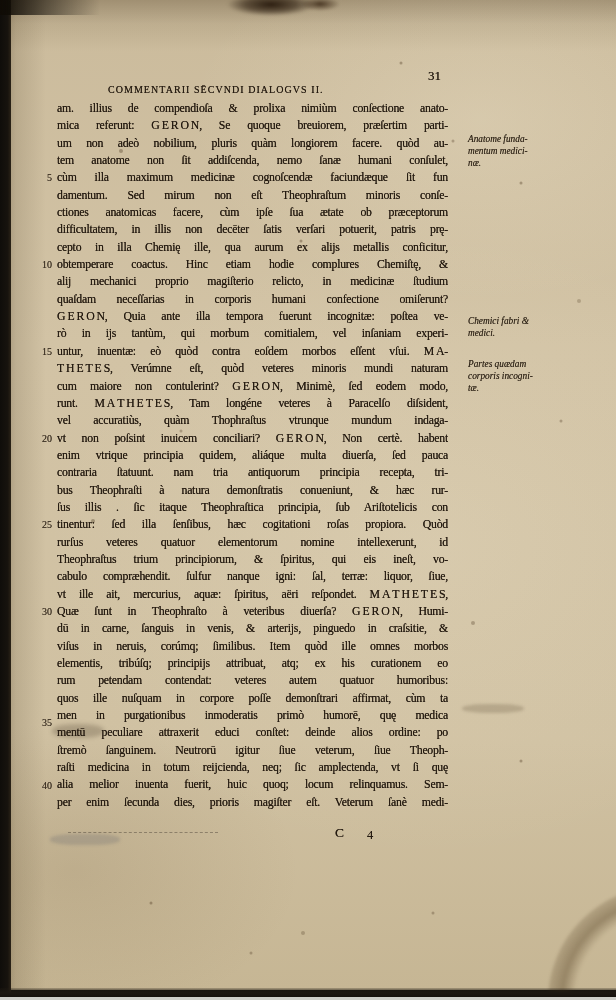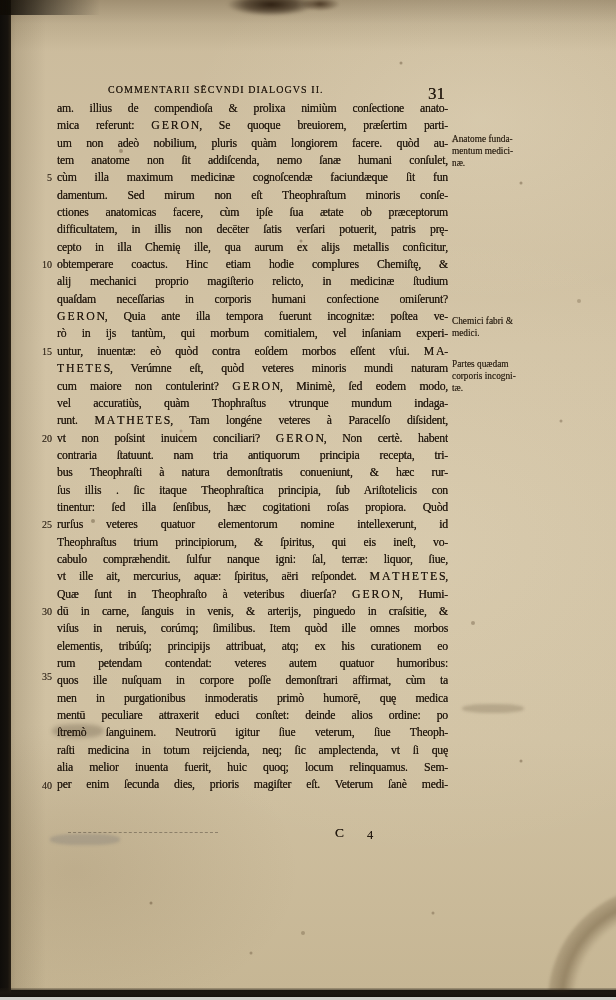--- a/index.html
+++ b/index.html
@@ -43,74 +43,75 @@
     box-shadow:120px 150px 0 1px rgba(90,70,45,.40), 300px 240px 0 .5px rgba(90,70,45,.42),
       180px 430px 0 .5px rgba(90,70,45,.35), 92px 520px 0 1px rgba(80,62,40,.38),
       520px 182px 0 .5px rgba(90,70,45,.4), 560px 420px 0 .5px rgba(90,70,45,.35),
       472px 622px 0 1px rgba(90,70,45,.35), 520px 760px 0 .5px rgba(90,70,45,.4),
       150px 902px 0 .5px rgba(90,70,45,.42), 302px 932px 0 1px rgba(90,70,45,.3),
       432px 912px 0 .5px rgba(90,70,45,.35), 82px 300px 0 .5px rgba(90,70,45,.3),
       400px 62px 0 .5px rgba(90,70,45,.4), 250px 952px 0 .5px rgba(90,70,45,.35),
       578px 300px 0 1px rgba(100,80,52,.3), 452px 140px 0 .5px rgba(90,70,45,.35);}
   .header{position:absolute;left:108px;top:84px;font-size:10px;letter-spacing:1.05px;
     color:#241a10;text-shadow:0 0 .5px rgba(36,26,16,.8);white-space:nowrap;}
-  .pagenum{position:absolute;left:428px;top:84px;font-size:17px;color:#241a10;
+  .pagenum{position:absolute;left:428px;top:68px;font-size:13px;color:#241a10;
     text-shadow:0 0 .5px rgba(36,26,16,.8);}
   .textblock{position:absolute;left:57px;top:100px;width:391px;color:#241a10;
     font-size:11.8px;letter-spacing:-0.25px;text-shadow:0 0 .5px rgba(35,26,17,.85);}
   .ln{height:17.35px;line-height:17.35px;overflow:hidden;white-space:nowrap;
     text-align:justify;text-align-last:justify;}
   .ln::after{content:"";display:inline-block;width:0;}
   .lnum{position:absolute;left:30px;width:22px;height:17.35px;line-height:17.35px;
     text-align:right;font-size:10px;color:#3a2f22;text-shadow:0 0 .4px rgba(58,47,34,.7);}
-  .mnote{position:absolute;left:452px;width:100px;font-size:9.3px;
+  .mnote{position:absolute;left:468px;width:100px;font-style:italic;font-size:9.3px;
     line-height:11.8px;color:#33281b;text-shadow:0 0 .4px rgba(51,40,27,.75);}
   .sig{position:absolute;color:#241a10;text-shadow:0 0 .5px rgba(36,26,16,.85);}
   .sig-c{left:335px;top:825px;font-size:13.5px;}
   .sig-4{left:367px;top:828px;font-size:12.5px;}
 </style>
 </head>
 <body>
 
 <div class="stage">
   <div class="paper">
 
     <div class="header">COMMENTARII SĒCVNDI DIALOGVS II.</div>
     <div class="pagenum">31</div>
 
     <div class="lnum" style="top:169.4px">5</div>
     <div class="lnum" style="top:256.2px">10</div>
     <div class="lnum" style="top:342.9px">15</div>
     <div class="lnum" style="top:429.7px">20</div>
     <div class="lnum" style="top:516.4px">25</div>
     <div class="lnum" style="top:603.2px">30</div>
-    <div class="lnum" style="top:668px">35</div>
+    <div class="lnum" style="top:714px">35</div>
     <div class="lnum" style="top:776.7px">40</div>
 
     <div class="textblock">
       <div class="ln">am. illius de compendioſa &amp; prolixa nimiùm conſectione anato-</div>
       <div class="ln">mica referunt: G E R O N, Se quoque breuiorem, præſertim parti-</div>
       <div class="ln">um non adeò nobilium, pluris quàm longiorem facere. quòd au-</div>
       <div class="ln">tem anatome non ſit addiſcenda, nemo ſanæ humani conſulet,</div>
       <div class="ln">cùm illa maximum medicinæ cognoſcendæ faciundæque ſit fun</div>
       <div class="ln">damentum. Sed mirum non eſt Theophraſtum minoris conſe-</div>
       <div class="ln">ctiones anatomicas facere, cùm ipſe ſua ætate ob præceptorum</div>
       <div class="ln">difficultatem, in illis non decēter ſatis verſari potuerit, patris prę-</div>
       <div class="ln">cepto in illa Chemię ille, qua aurum ex alijs metallis conficitur,</div>
       <div class="ln">obtemperare coactus. Hinc etiam hodie complures Chemiſtę, &amp;</div>
       <div class="ln">alij mechanici proprio magiſterio relicto, in medicinæ ſtudium</div>
       <div class="ln">quaſdam neceſſarias in corporis humani confectione omiſerunt?</div>
       <div class="ln">G E R O N, Quia ante illa tempora fuerunt incognitæ: poſtea ve-</div>
       <div class="ln">rò in ijs tantùm, qui morbum comitialem, vel inſaniam experi-</div>
       <div class="ln">untur, inuentæ: eò quòd contra eoſdem morbos eſſent vſui. M A-</div>
       <div class="ln">T H E T E S, Verúmne eſt, quòd veteres minoris mundi naturam</div>
       <div class="ln">cum maiore non contulerint? G E R O N, Minimè, ſed eodem modo,</div>
+      <div class="ln">runt. M A T H E T E S, Tam longéne veteres à Paracelſo diſsident,</div>
       <div class="ln">vel accuratiùs, quàm Thophraſtus vtrunque mundum indaga-</div>
-      <div class="ln">runt. M A T H E T E S, Tam longéne veteres à Paracelſo diſsident,</div>
       <div class="ln">vt non poſsint inuicem conciliari? G E R O N, Non certè.  habent</div>
+      <div class="ln">enim vtrique principia quidem, aliáque multa diuerſa, ſed pauca</div>
       <div class="ln">contraria ſtatuunt.  nam tria antiquorum principia recepta, tri-</div>
       <div class="ln">bus Theophraſti à natura demonſtratis conueniunt, &amp; hæc rur-</div>
       <div class="ln">ſus illis . ſic itaque Theophraſtica principia, ſub Ariſtotelicis con</div>
       <div class="ln">tinentur: ſed illa ſenſibus, hæc cogitationi roſas propiora.  Quòd</div>
       <div class="ln">rurſus veteres quatuor elementorum nomine intellexerunt, id</div>
       <div class="ln">Theophraſtus trium principiorum, &amp; ſpiritus, qui eis ineſt, vo-</div>
       <div class="ln">cabulo compræhendit. ſulfur nanque igni: ſal, terræ: liquor, ſiue,</div>
       <div class="ln">vt ille ait, mercurius, aquæ: ſpiritus, aëri reſpondet. M A T H E T E S,</div>
       <div class="ln">Quæ ſunt in Theophraſto à veteribus diuerſa? G E R O N, Humi-</div>
       <div class="ln">dū in carne, ſanguis in venis, &amp; arterijs, pinguedo in craſsitie, &amp;</div>

